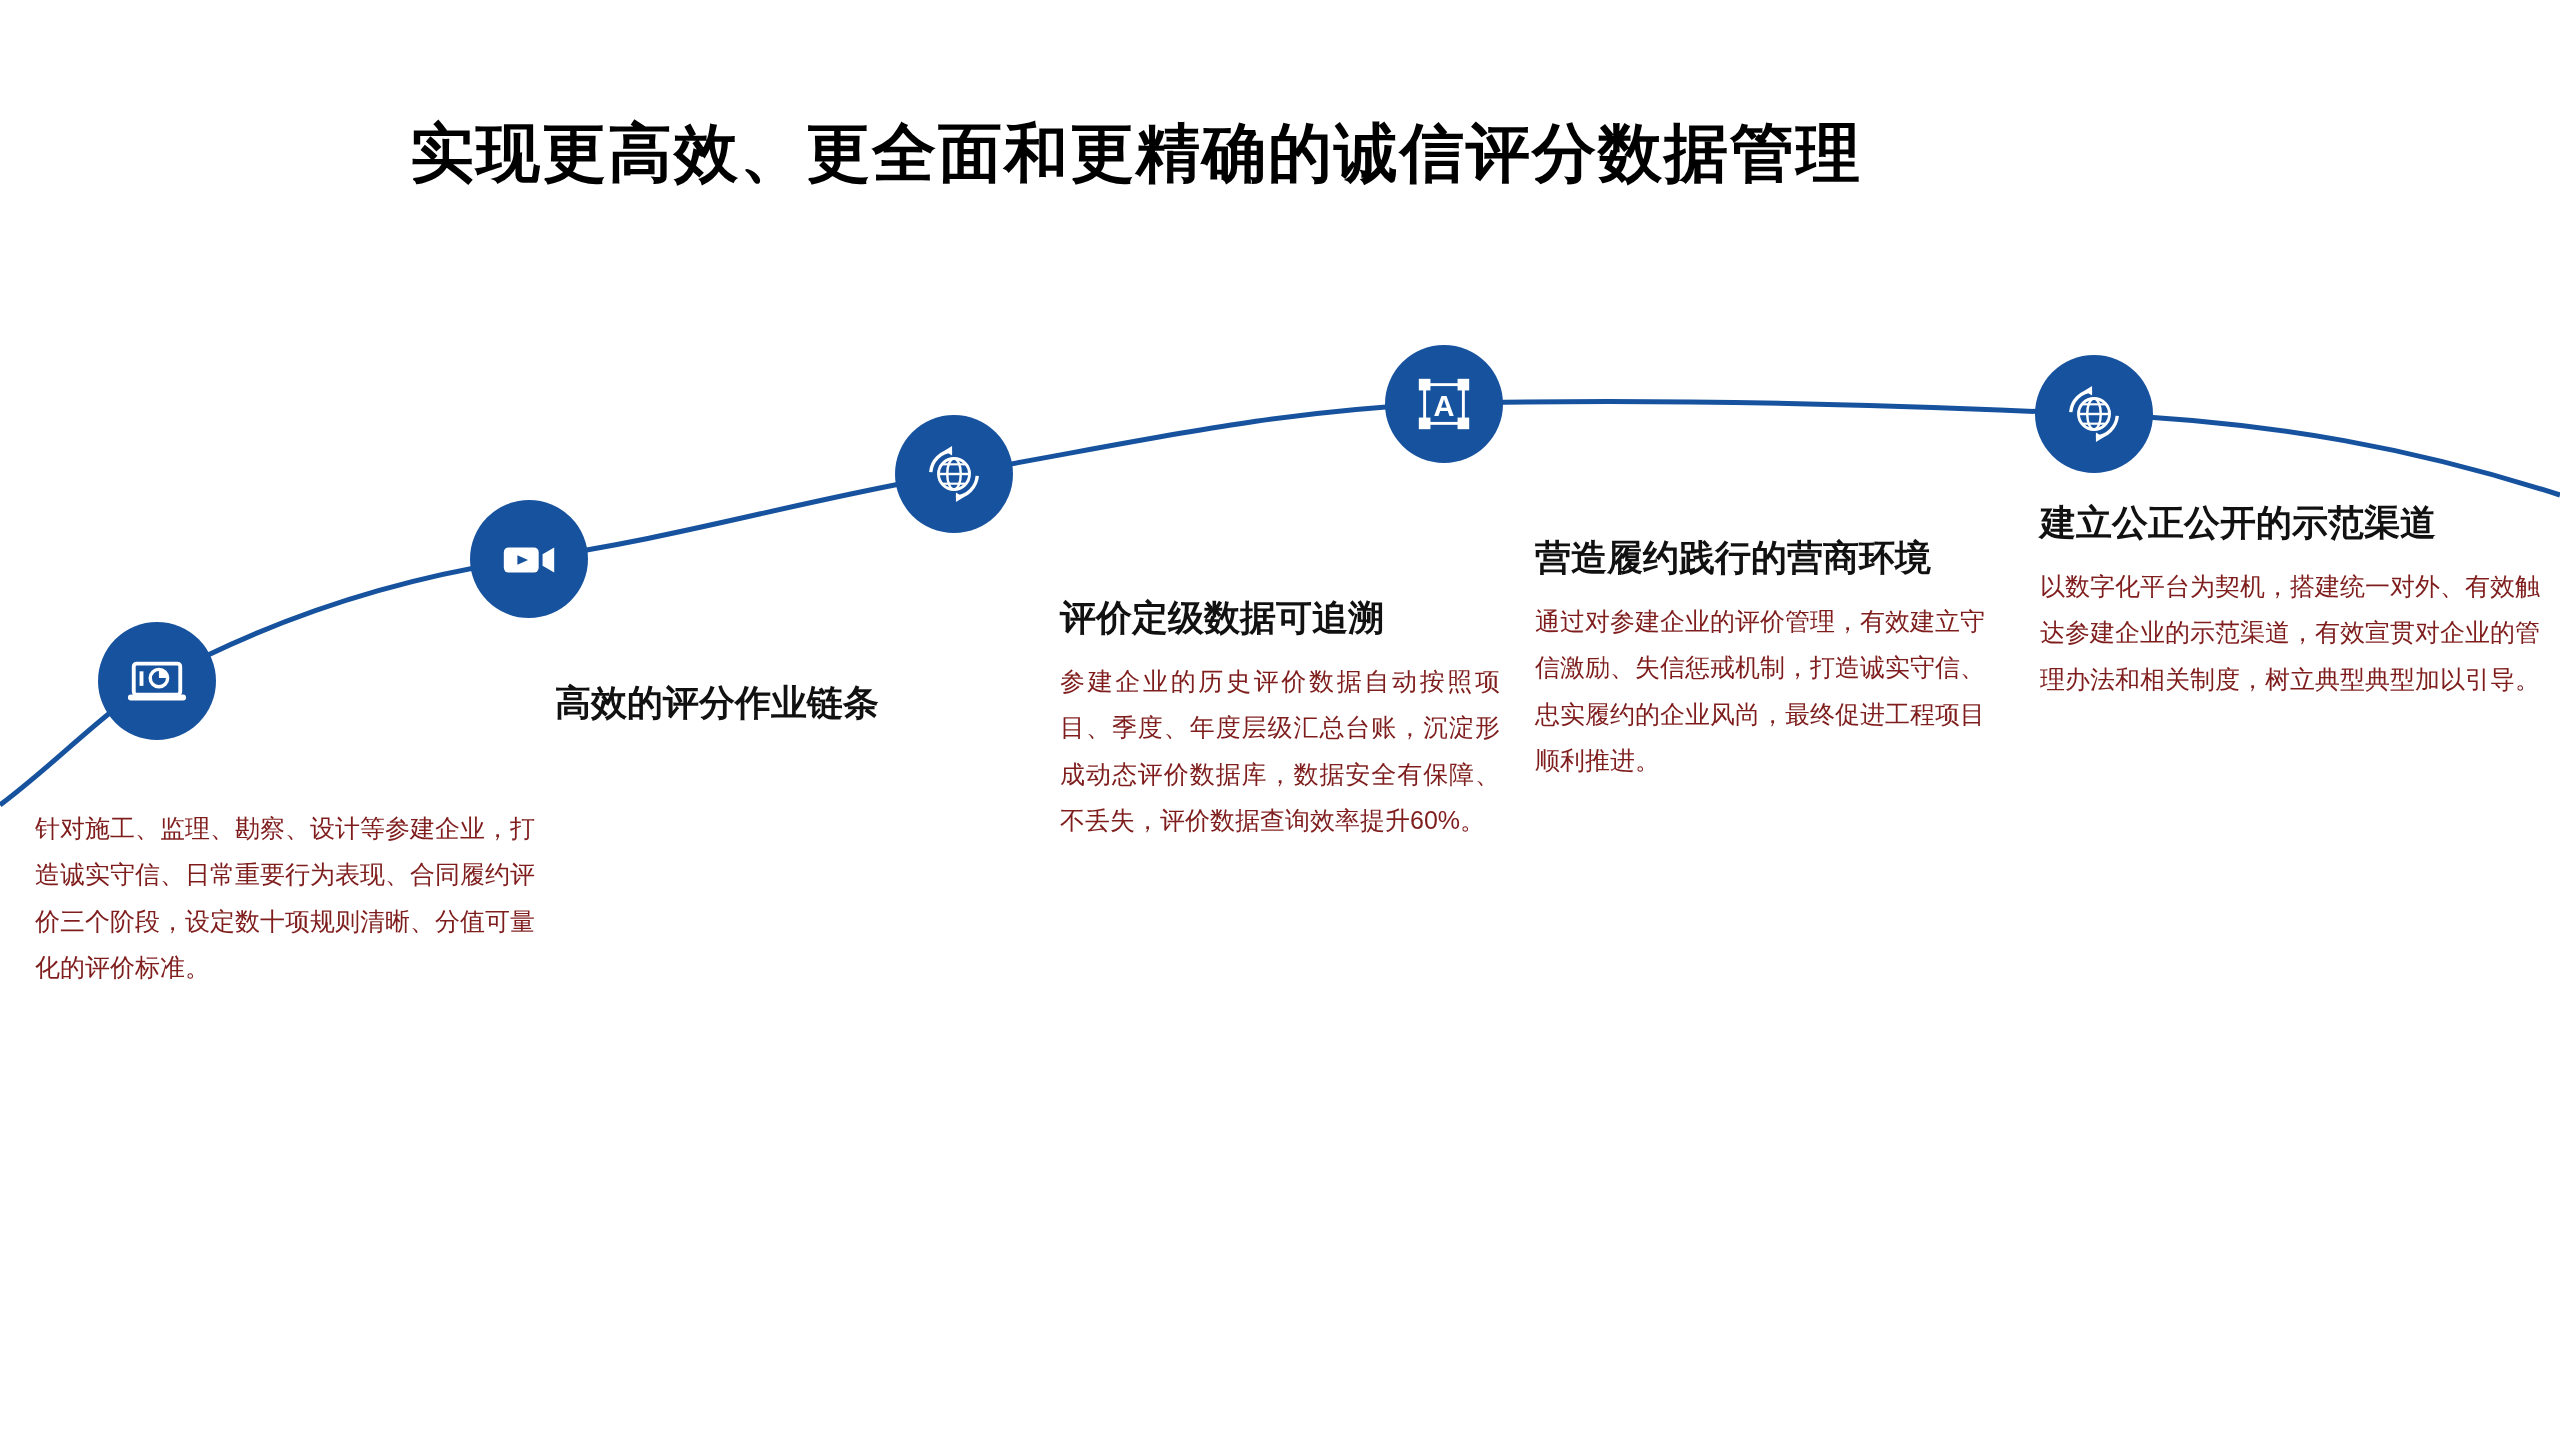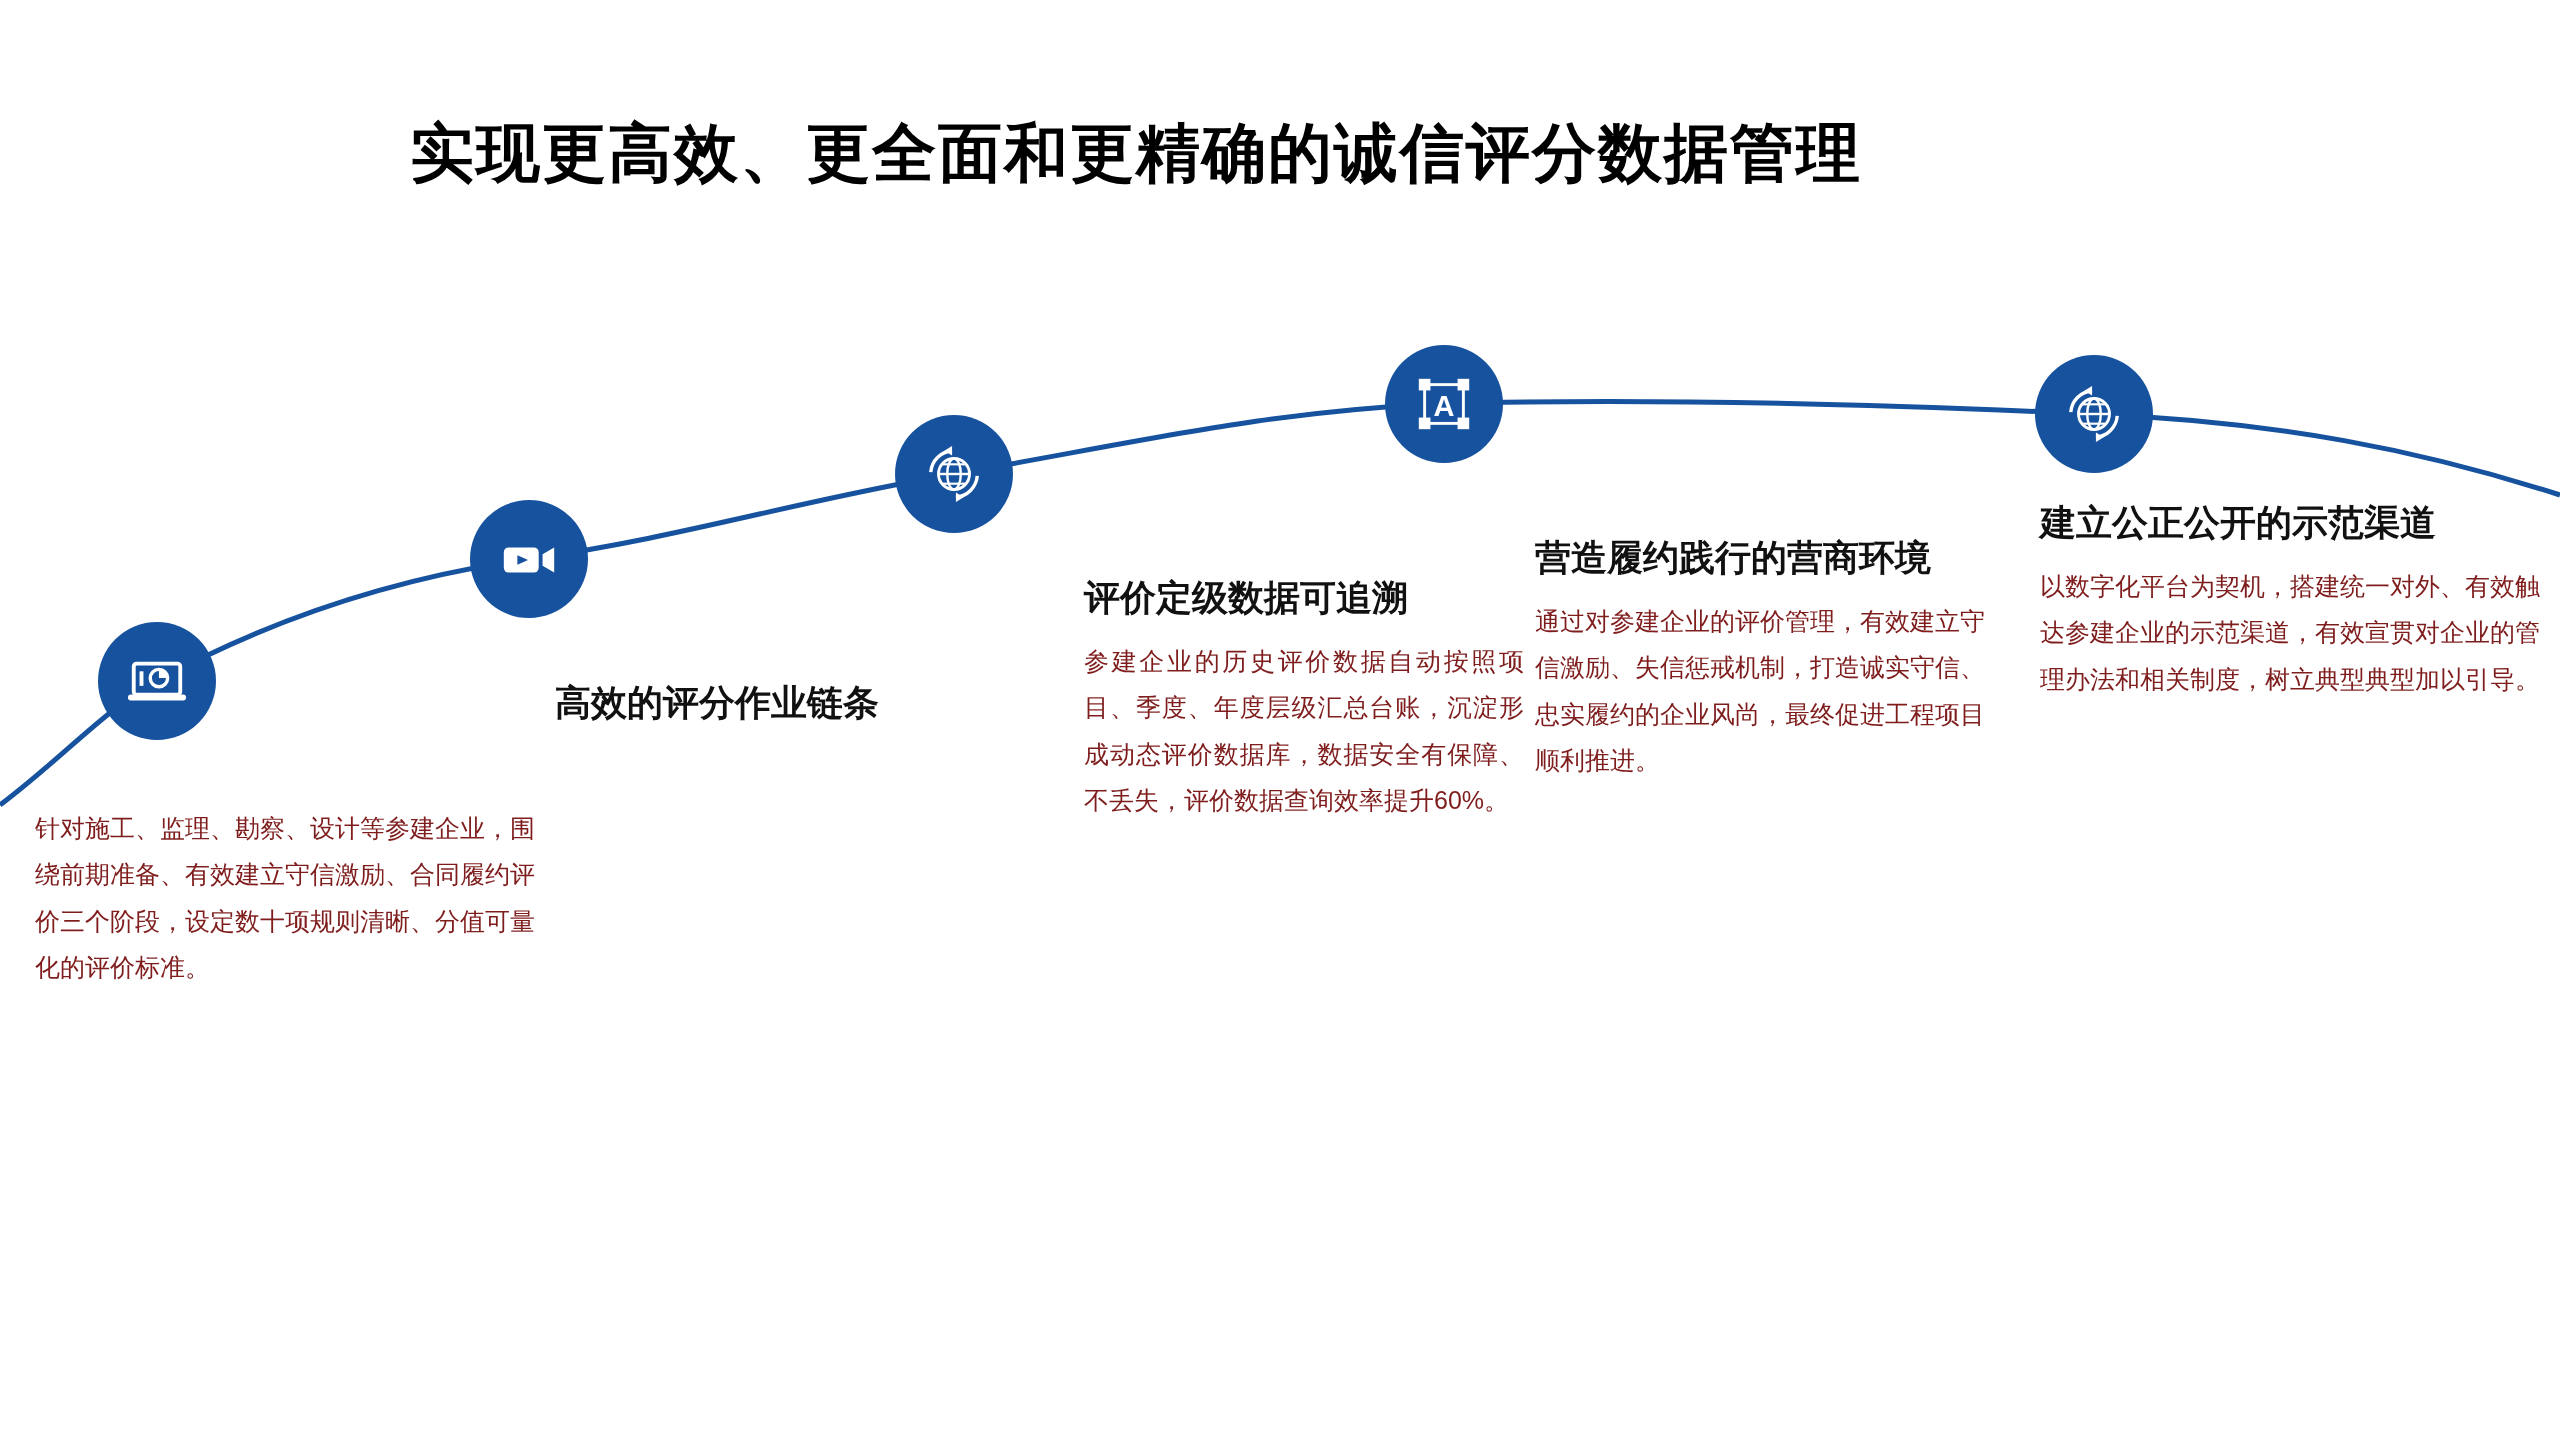--- a/index.html
+++ b/index.html
@@ -75,21 +75,21 @@
 
   
   #icon-1 { left: 98px;  top: 622px;  width: 118px; height: 118px; }
   #icon-2 { left: 470px; top: 500px;  width: 118px; height: 118px; }
   #icon-3 { left: 895px; top: 415px;  width: 118px; height: 118px; }
   #icon-4 { left: 1385px;top: 345px;  width: 118px; height: 118px; }
   #icon-5 { left: 2035px;top: 355px;  width: 118px; height: 118px; }
 
   #block-1 { left: 35px;   top: 805px;  width: 500px; }
   #block-2 { left: 555px;  top: 680px;  width: 440px; }
-  #block-3 { left: 1060px; top: 575px;  width: 440px; margin-left: 24px; }
+  #block-3 { left: 1060px; top: 595px;  width: 440px; }
   #block-4 { left: 1535px; top: 535px;  width: 450px; }
   #block-5 { left: 2040px; top: 500px;  width: 500px; }
 </style>
 </head>
 <body>
 
 <div id="page-title">实现更高效、更全面和更精确的诚信评分数据管理</div>
 
 <svg id="curve-layer" viewBox="0 0 2560 1440" width="2560" height="1440" aria-hidden="true">
   <path d="M 0 805
@@ -104,21 +104,21 @@
 <div class="node-icon" id="icon-1">
   <svg width="62" height="62" viewBox="0 0 64 64" fill="none">
     <rect x="8" y="14" width="48" height="32" rx="3" stroke="#ffffff" stroke-width="4"></rect>
     <rect x="2" y="46" width="60" height="6" rx="3" fill="#ffffff"></rect>
     <circle cx="34" cy="29" r="9" stroke="#ffffff" stroke-width="3.5"></circle>
     <path d="M34 29 L34 20 A9 9 0 0 1 42.5 29 Z" fill="#ffffff"></path>
     <rect x="14" y="22" width="4" height="15" fill="#ffffff"></rect>
   </svg>
 </div>
 <div class="node-block" id="block-1">
-  <p class="node-body">针对施工、监理、勘察、设计等参建企业，围绕前期准备、有效建立守信激励、合同履约评价三个阶段，设定数十项规则清晰、分值可量化的评价标准。</p>
+  <p class="node-body">针对施工、监理、勘察、设计等参建企业，打造诚实守信、日常重要行为表现、合同履约评价三个阶段，设定数十项规则清晰、分值可量化的评价标准。</p>
 </div>
 
 <div class="node-icon" id="icon-2">
   <svg width="62" height="62" viewBox="0 0 64 64" fill="none">
     <rect x="6" y="20" width="36" height="26" rx="5" fill="#ffffff"></rect>
     <path d="M46 27 L58 20 L58 46 L46 39 Z" fill="#ffffff"></path>
     <path d="M20 28 L31 33 L20 38 Z" fill="#17529e"></path>
   </svg>
 </div>
 <div class="node-block" id="block-2">

